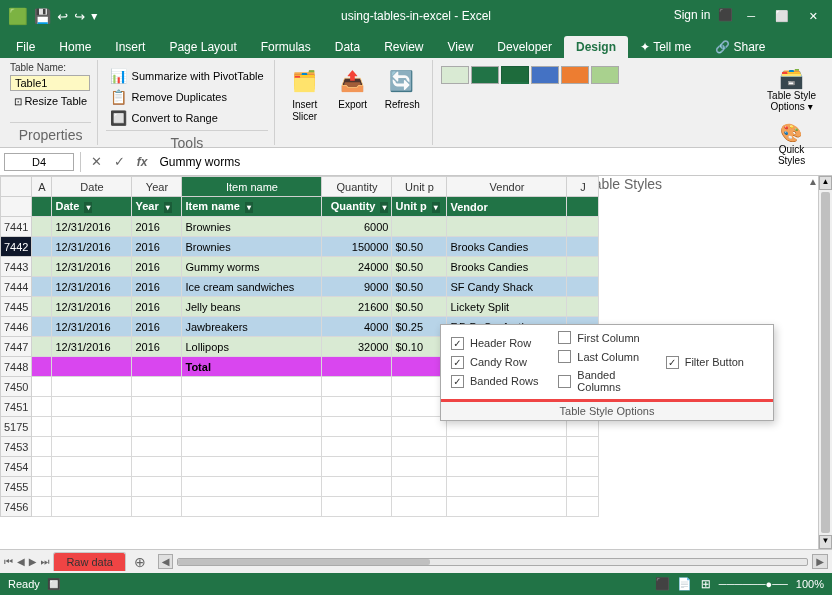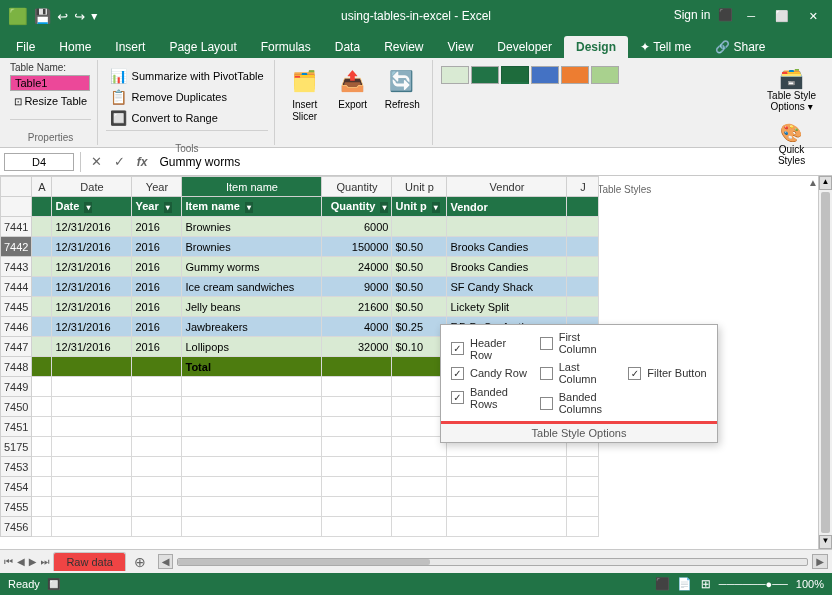--- a/index.html
+++ b/index.html
@@ -50,24 +50,24 @@
     .ribbon-group {
       display: flex;
       flex-direction: column;
       border-right: 1px solid #d0d0d0;
       padding: 2px 6px;
       min-width: 60px;
     }
     .ribbon-group:last-child { border-right: none; }
     .ribbon-group-content { display: flex; flex: 1; align-items: flex-start; gap: 4px; }
     .ribbon-group-label {
-      font-size: 10px;
+      font-size: 14px;
       text-align: center;
       color: #666;
-      padding-top: 12px;
+      padding-top: 4px;
       border-top: 1px solid #d0d0d0;
       margin-top: 2px;
     }
 
     .ribbon-btn {
       display: flex;
       flex-direction: column;
       align-items: center;
       padding: 3px 6px;
       cursor: pointer;
@@ -102,21 +102,21 @@
       display: flex;
       flex-direction: column;
       gap: 2px;
     }
     .prop-label { font-size: 10px; color: #333; }
     .prop-input {
       border: 1px solid #aaa;
       padding: 1px 4px;
       font-size: 11px;
       width: 80px;
-      background: #ec4899;
+      background: #fef9c3;
     }
     .prop-btn {
       display: flex;
       align-items: center;
       gap: 2px;
       font-size: 11px;
       cursor: pointer;
       padding: 2px 4px;
       border-radius: 2px;
     }
@@ -202,40 +202,40 @@
       overflow: hidden;
     }
     td.row-header {
       background: #f5f5f5;
       text-align: center;
       width: 30px;
       color: #333;
       border: 1px solid #d0d0d0;
     }
     td.row-header.selected {
-      background: #737373;
+      background: #0f172a;
       color: white;
       text-align: right;
     }
     td.selected-cell {
       background: #cce5ff;
     }
     .table-row td:not(.row-header) {
       background: #d9ead3;
     }
     .table-row.alt td:not(.row-header) {
       background: #ffffff;
     }
     .table-header-row td:not(.row-header) {
       background: #217346;
       color: white;
       font-weight: bold;
     }
     .table-total-row td:not(.row-header) {
-      background: #4d7c0f;
+      background: #d946ef;
       font-weight: bold;
     }
     .highlighted td:not(.row-header) {
       background: #b8d4e8 !important;
     }
     td.number { text-align: right; }
 
     
     .dropdown-arrow {
       display: inline-block;
@@ -288,21 +288,21 @@
     .sheet-add-btn {
       padding: 3px 8px;
       font-size: 14px;
       cursor: pointer;
       color: #666;
     }
     .table-style-popup {
       position: absolute;
       top: 148px;
       left: 440px;
-      width: 278px;
+      width: 334px;
       background: white;
       border: 1px solid #aaa;
       box-shadow: 2px 3px 8px rgba(0,0,0,0.2);
       z-index: 200;
       pointer-events: all;
     }
     .popup-row {
       display: flex;
       padding: 4px 10px;
       gap: 10px;
@@ -617,31 +617,20 @@
           <td></td>
           <td></td>
           <td><strong>Total</strong></td>
           <td></td>
           <td></td>
           <td></td>
           <td class="number" style="border-right:2px solid #217346;"><strong>7445</strong></td>
         </tr>
 
         <tr>
-          <td class="row-header">7449</td>
-          <td></td>
-          <td></td>
-          <td></td>
-          <td></td>
-          <td></td>
-          <td></td>
-          <td></td>
-          <td></td>
-        </tr>
-        <tr>
           <td class="row-header">7450</td>
           <td></td>
               <td></td>
               <td></td>
           <td></td>
               <td></td>
               <td></td>
           <td></td>
               <td></td>
         </tr>

